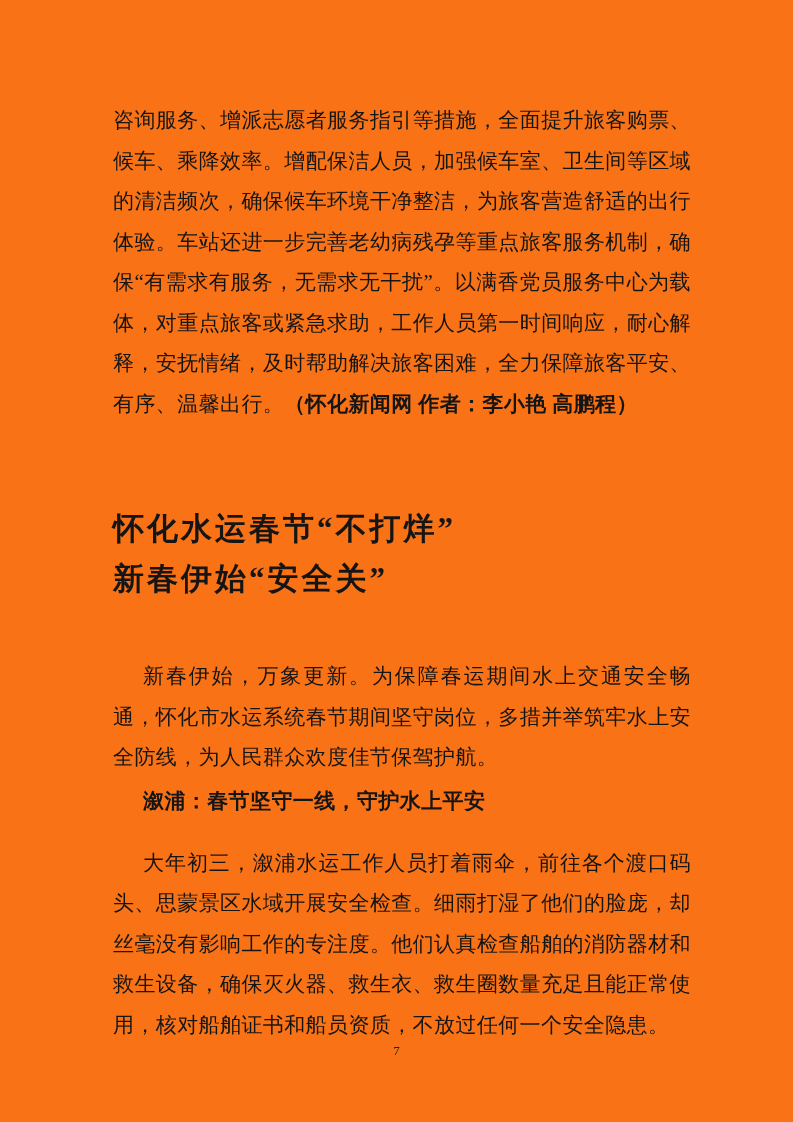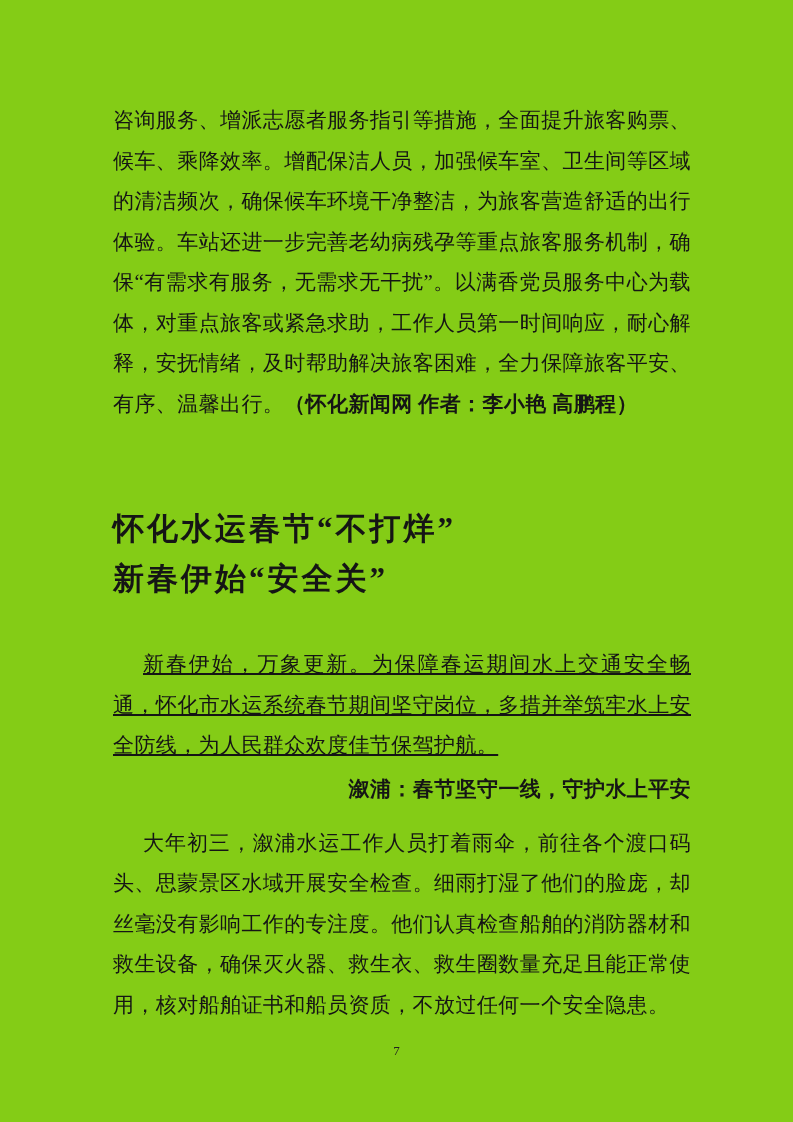--- a/index.html
+++ b/index.html
@@ -5,21 +5,21 @@
   html, body {
     margin: 0;
     padding: 0;
     background: #ffffff;
   }
   .page {
     position: relative;
     width: 793px;
     height: 1122px;
     box-sizing: border-box;
-    background: #84cc16;
+    background: #f97316;
     outline: 1px solid #ededed;
     padding: 100px 102px 0 113px;
     font-family: "Liberation Serif", "DejaVu Serif", serif;
     color: #151515;
     overflow: hidden;
   }
   .body-text {
     margin: 0;
     font-size: 21px;
     line-height: 40.5px;
@@ -34,34 +34,32 @@
   }
   .article-title {
     margin: 80px 0 0 0;
     font-size: 31px;
     line-height: 50px;
     font-weight: bold;
     text-align: left;
     letter-spacing: 3px;
   }
   .intro {
-    margin-top: 40px;
-    text-decoration: underline;
+    margin-top: 52px;
   }
   .subheading {
     margin: 3px 0 0 0;
     font-size: 21px;
     line-height: 41px;
     font-weight: bold;
     text-indent: 30px;
     letter-spacing: 0.4px;
-    text-align: right;
   }
   .after-subheading {
-    margin-top: 13px;
+    margin-top: 21px;
   }
   .page-number {
     position: absolute;
     left: 0;
     right: 0;
     bottom: 63px;
     text-align: center;
     font-size: 13px;
     color: #222222;
   }

